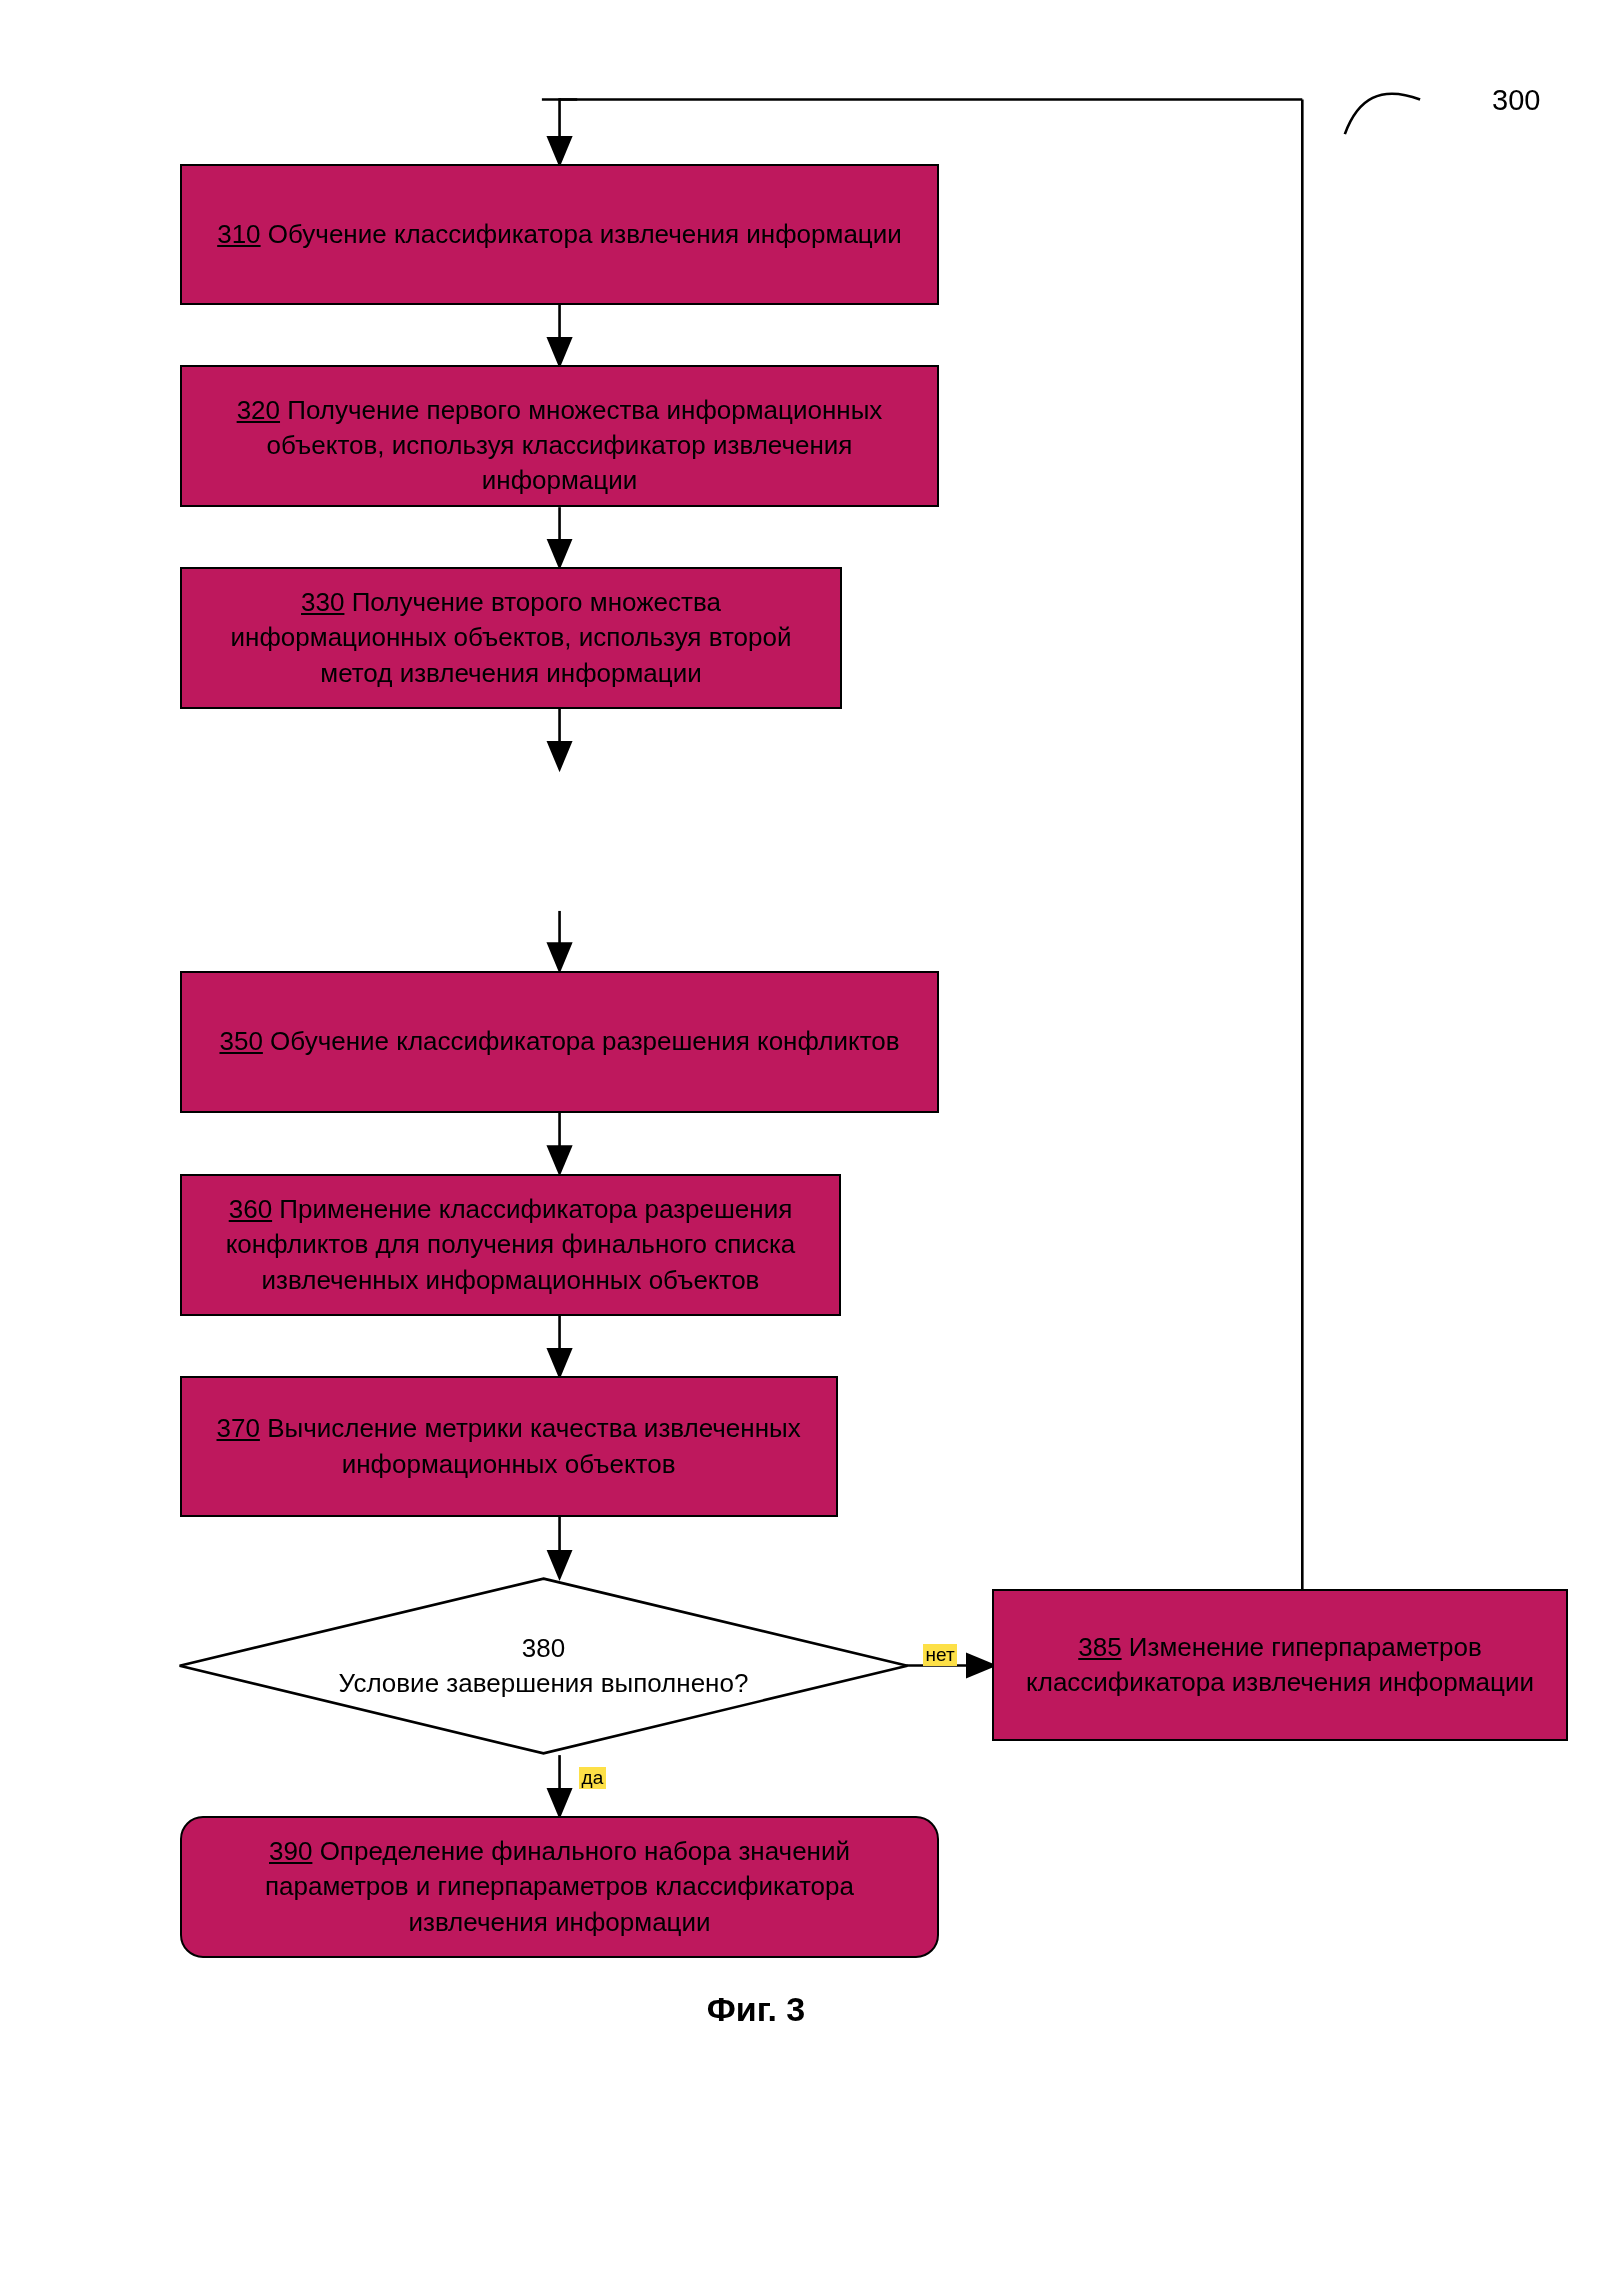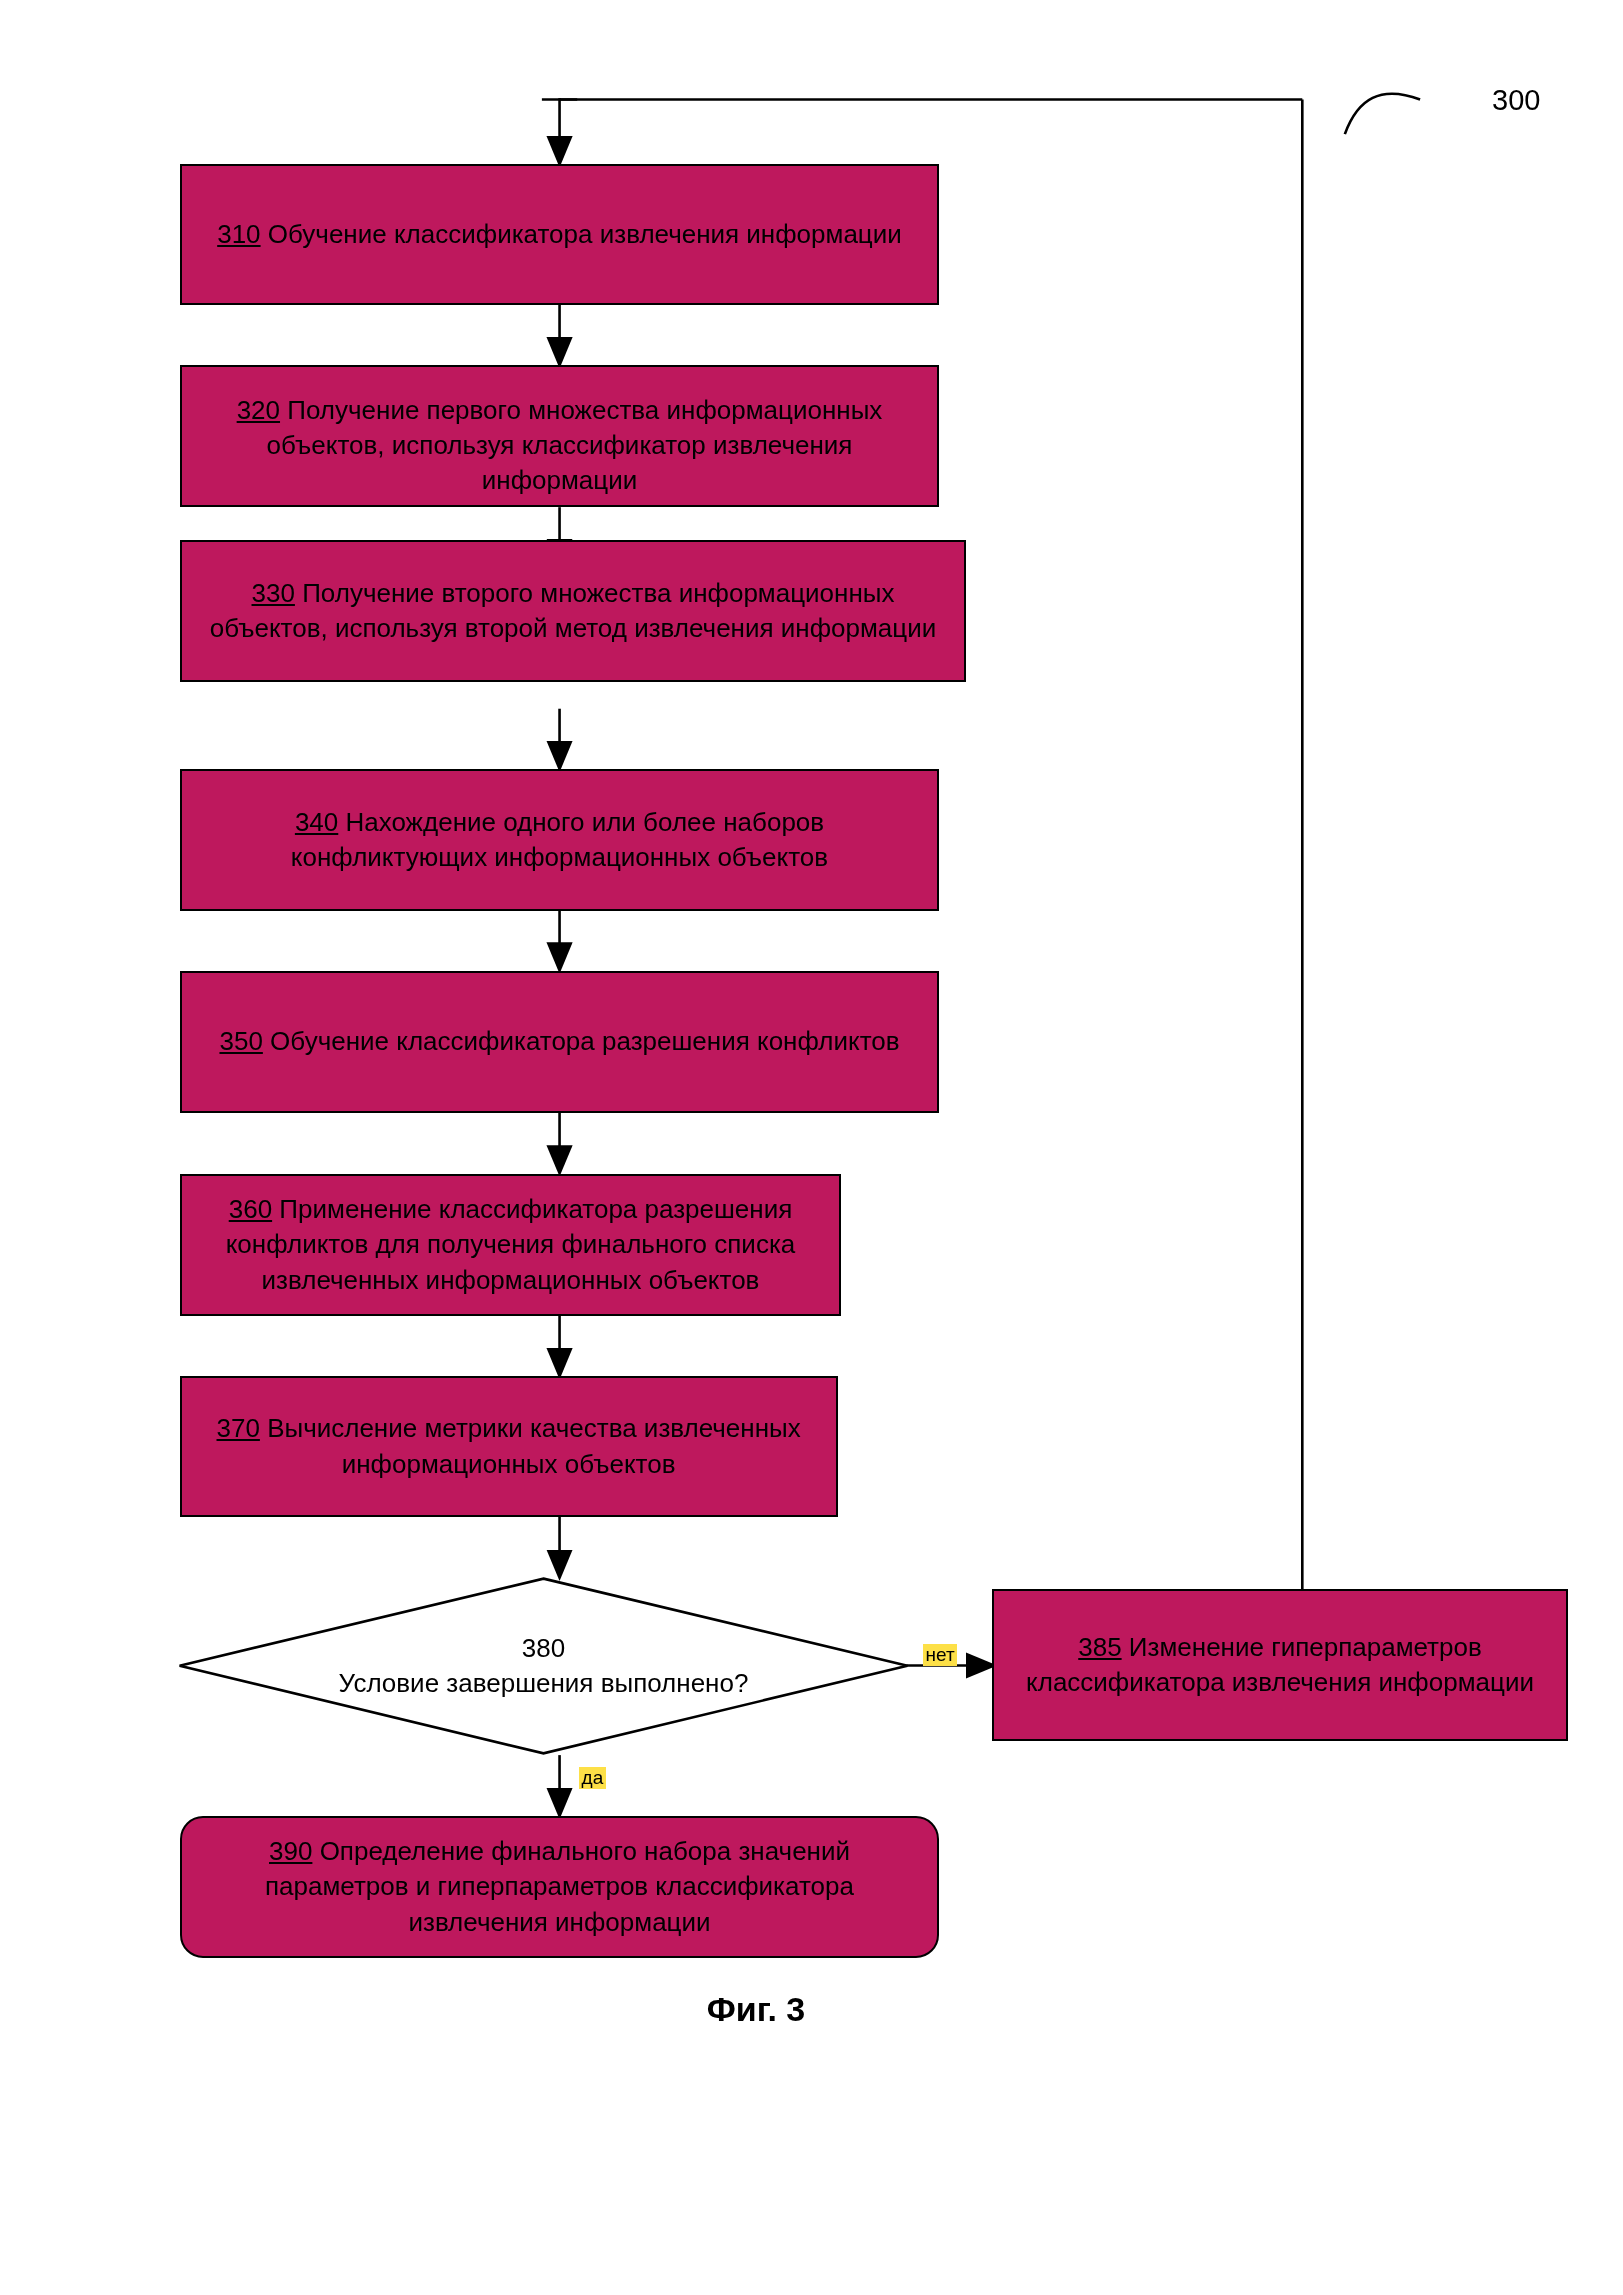--- a/index.html
+++ b/index.html
@@ -129,27 +129,24 @@
   </svg>
 
   <div class="node" style="left:180px; top:164px; width:759px; height:141px;">
     <span class="txt"><span class="num">310</span> <span>Обучение классификатора извлечения информации</span></span>
   </div>
 
   <div class="node" style="left:180px; top:365px; width:759px; height:142px;align-items:flex-end;">
     <span class="txt"><span class="num">320</span> <span>Получение первого множества информационных объектов, используя классификатор извлечения информации</span></span>
   </div>
 
-  <div class="node" style="left:180px; top:540px; width:786px; height:142px;">
+  <div class="node" style="left:180px; top:567px; width:662px; height:142px;">
     <span class="txt"><span class="num">330</span> <span>Получение второго множества информационных объектов, используя второй метод извлечения информации</span></span>
   </div>
 
-  <div class="node" style="left:180px; top:769px; width:759px; height:142px;">
-    <span class="txt"><span class="num">340</span> <span> Нахождение одного или более наборов конфликтующих информационных объектов</span></span>
-  </div>
 
   <div class="node" style="left:180px; top:971px; width:759px; height:142px;">
     <span class="txt"><span class="num">350</span> <span>Обучение классификатора разрешения конфликтов</span></span>
   </div>
 
   <div class="node" style="left:180px; top:1174px; width:661px; height:142px;">
     <span class="txt"><span class="num">360</span> <span>Применение классификатора разрешения конфликтов для получения финального списка извлеченных информационных объектов</span></span>
   </div>
 
   <div class="node" style="left:180px; top:1376px; width:658px; height:141px;padding-left:11px;">

